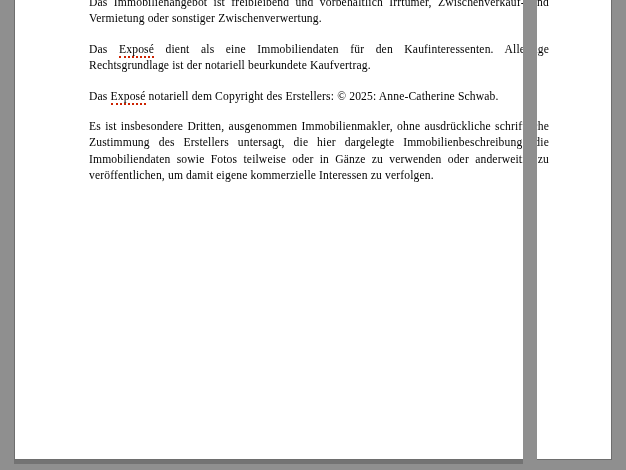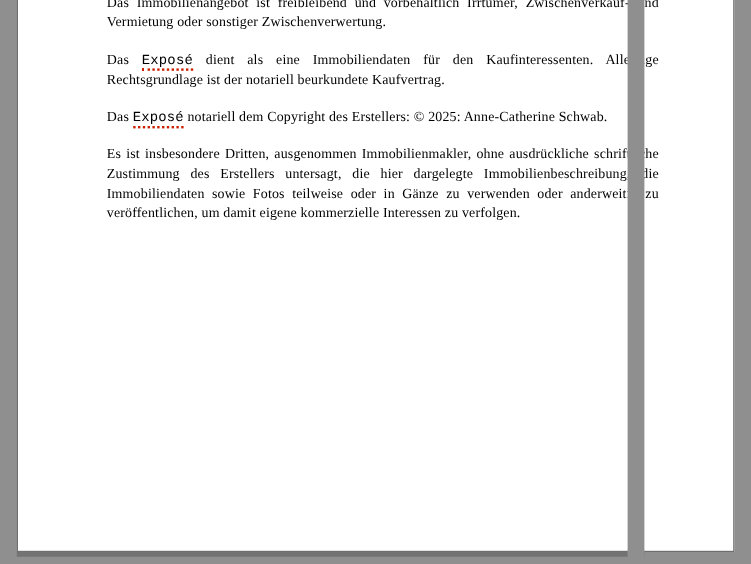--- a/index.html
+++ b/index.html
@@ -46,21 +46,20 @@
     text-align: justify;
     text-justify: inter-word;
     letter-spacing: 0.15px;
   }
   p.para.first {
     margin-top: 0;
   }
   .spell {
     border-bottom: 2px dotted #cc2200;
     padding-bottom: 0px;
-    font-family: Liberation Mono, monospace;
   }
   
   .gutter-right {
     position: absolute;
     right: 0;
     top: 0;
     width: 14px;
     height: 470px;
     background: #8f8f8f;
   }

